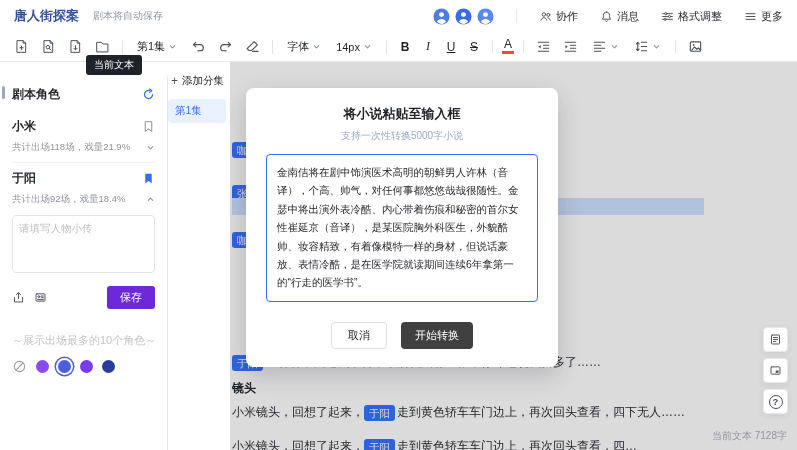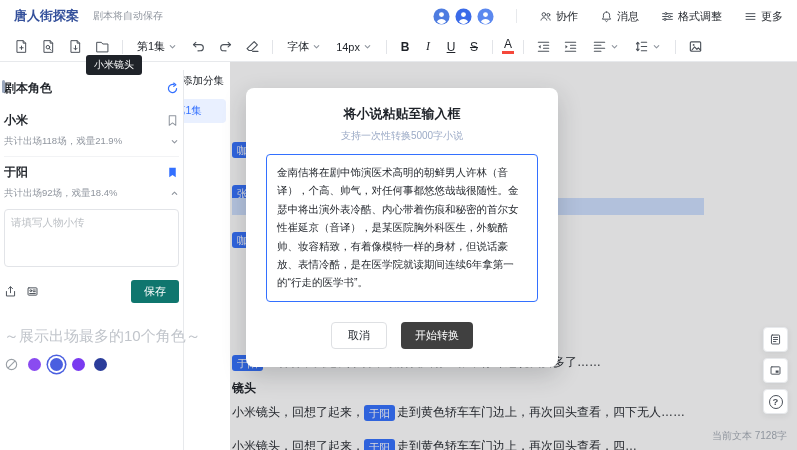--- a/index.html
+++ b/index.html
@@ -34,36 +34,36 @@
              border-radius:3px; cursor:pointer; white-space:nowrap; }
   .tb-text { font-size:12px; width:18px; text-align:center; cursor:pointer; }
   .t-b { font-weight:bold; } .t-i { font-style:italic; font-family:"Liberation Serif",serif; }
   .t-u { text-decoration:underline; } .t-s { text-decoration:line-through; }
   .color-a { display:flex; flex-direction:column; align-items:center; line-height:11px; font-size:12px; cursor:pointer; }
   .color-bar { width:12px; height:3px; background:#f5483b; margin-top:1px; }
   .tooltip { position:absolute; left:86px; top:55px; background:#1f2329; color:#fff; font-size:10px;
              padding:3px 8px; border-radius:3px; z-index:40; white-space:nowrap; }
 
   
-  .sidebar { position:absolute; top:70px; left:0; width:184px; bottom:0; background:#fff;
-             border-right:1px solid #e7e9ec; padding:10px 4px; z-index:18; }
+  .sidebar { position:absolute; top:76px; left:0; width:168px; bottom:0; background:#fff;
+             border-right:1px solid #e7e9ec; padding:10px 12px; z-index:18; }
   .sb-marker { position:absolute; left:2px; top:10px; width:3px; height:13px; background:#9aa7bd; border-radius:2px; }
   .sb-header { display:flex; align-items:center; justify-content:space-between; margin-bottom:8px; }
   .sb-title { font-size:12px; font-weight:bold; }
   .char { padding:7px 0 8px; border-top:1px solid #f2f3f5; }
   .char.first { border-top:none; }
   .char-name-row { display:flex; align-items:center; justify-content:space-between; font-size:12px; font-weight:bold; }
   .char-stats { display:flex; align-items:center; justify-content:space-between; font-size:9.5px; color:#8f959e; margin-top:6px; }
   .bio { width:100%; height:58px; border:1px solid #e2e4e8; border-radius:4px; margin-top:9px;
          padding:6px; font-size:10.5px; resize:none; font-family:inherit; outline:none; }
   .bio::placeholder { color:#bbbfc4; }
   .char-actions { display:flex; align-items:center; margin-top:9px; gap:9px; }
-  .save-btn { margin-left:auto; background:#0f766e; color:#fff; font-size:11px; padding:4px 13px;
+  .save-btn { margin-left:auto; background:#6d28d9; color:#fff; font-size:11px; padding:4px 13px;
               border-radius:3px; border:none; cursor:pointer; }
-  .limit-note { margin-top:16px; text-align:center; font-size:15px; color:#c1c5cb; white-space:nowrap; }
+  .limit-note { margin-top:16px; text-align:center; font-size:11px; color:#c1c5cb; white-space:nowrap; }
   .mark-title { margin-top:18px; font-size:11px; font-weight:bold; }
   .dots { display:flex; align-items:center; gap:9px; margin-top:11px; }
   .dot { width:13px; height:13px; border-radius:50%; cursor:pointer; }
   .dot.selected { box-shadow:0 0 0 2px #fff, 0 0 0 3.5px #4a5fe0; }
 
   
   .episodes { position:absolute; top:62px; left:164px; width:66px; bottom:0; background:#fff;
               padding:9px 4px; z-index:17; }
   .ep-add { display:flex; align-items:center; gap:4px; font-size:10.5px; padding:3px 3px; cursor:pointer; white-space:nowrap; }
   .plus { font-size:12px; color:#4b5159; }
@@ -270,21 +270,21 @@
   <div class="tb-sep"></div>
   <div class="tb-btn">
     <svg class="ic" viewBox="0 0 16 16">
         <rect x="2.5" y="3" width="11" height="10" rx="1"></rect>
         <circle cx="6" cy="6.3" r="1" fill="#4b5159" stroke="none"></circle>
         <path d="m4 12 3-3.5 2.5 2.5 1.5-1.6 2.5 2.6"></path>
       </svg>
   </div>
 </div>
 
-<div class="tooltip">小米镜头</div>
+<div class="tooltip">当前文本</div>
 
 <div class="sidebar">
   <div class="sb-marker"></div>
   <div class="sb-header">
     <span class="sb-title">剧本角色</span>
     <svg class="ic sm" viewBox="0 0 16 16" style="stroke:#3370ff;stroke-width:1.5;">
         <path d="M13 8A5 5 0 1 1 9.6 3.3"></path>
         <path d="M9.4 1.3 12.1 3.4 9.5 5.4"></path>
       </svg>
   </div>

